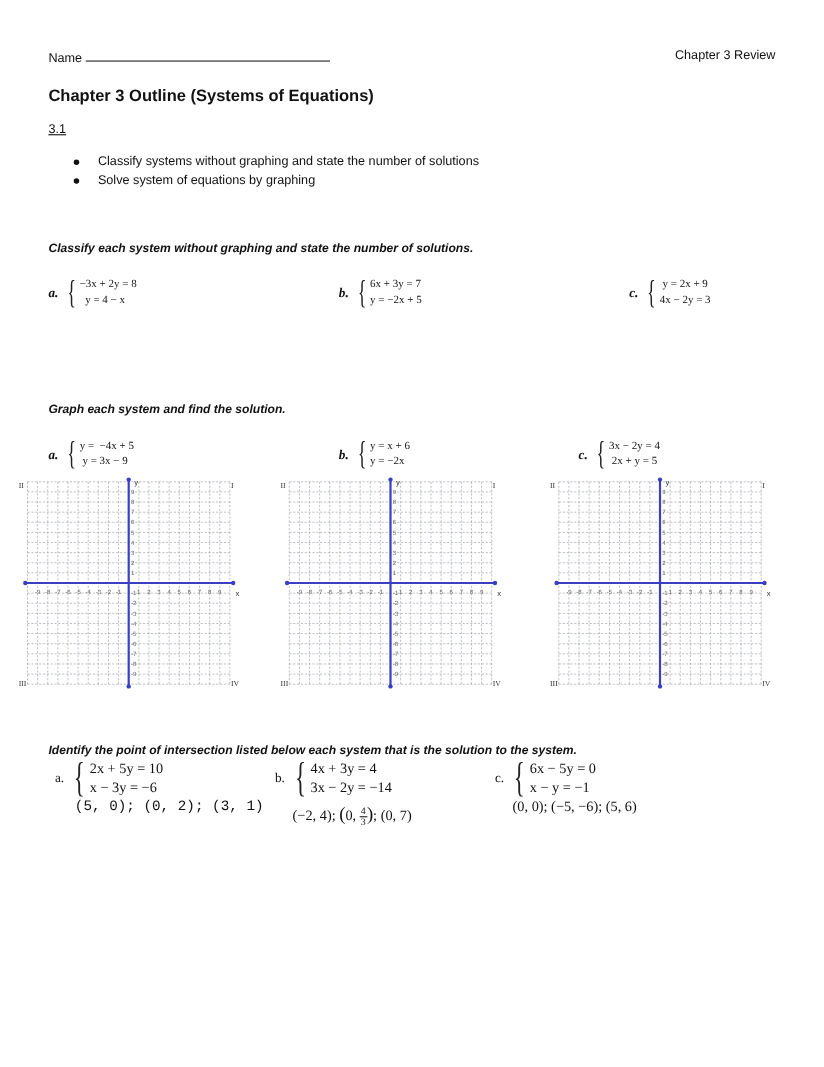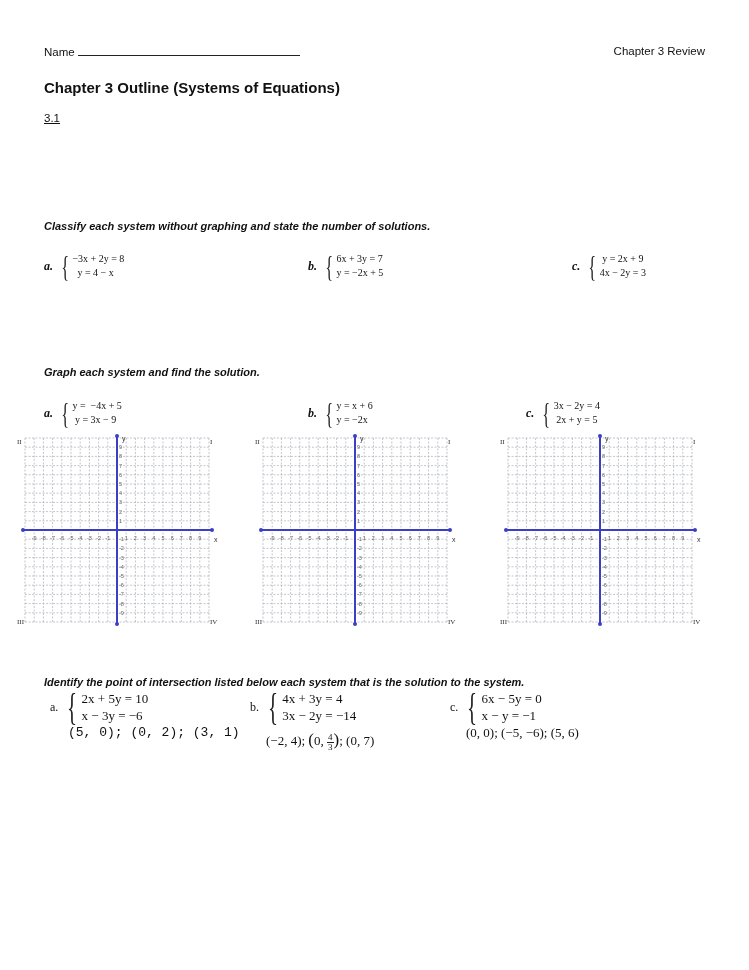--- a/index.html
+++ b/index.html
@@ -32,20 +32,22 @@
 
 <div class="abs hdr" style="left:44px; top:45px;">
   <span>Name</span><span class="name-line"></span>
 </div>
 <div class="abs hdr" style="right:44px; top:45px;">Chapter 3 Review</div>
 
 <div class="abs title" style="left:44px; top:79px;">Chapter 3 Outline (Systems of Equations)</div>
 <div class="abs sec" style="left:44px; top:112px;">3.1</div>
 
 <ul class="abs bul" style="left:44px; top:139px;">
+  <li><span class="dot"></span><span>Classify systems without graphing and state the number of solutions</span></li>
+  <li><span class="dot"></span><span>Solve system of equations by graphing</span></li>
 </ul>
 
 <div class="abs instr" style="left:44px; top:220px;">Classify each system without graphing and state the number of solutions.</div>
 
 <div class="abs sys" style="left:44px; top:251px;">
   <span class="lbl">a.</span>
   <span class="brace">{</span>
   <div class="eqs">
       <div>−3x + 2y = 8</div>
       <div>  y = 4 − x</div>

